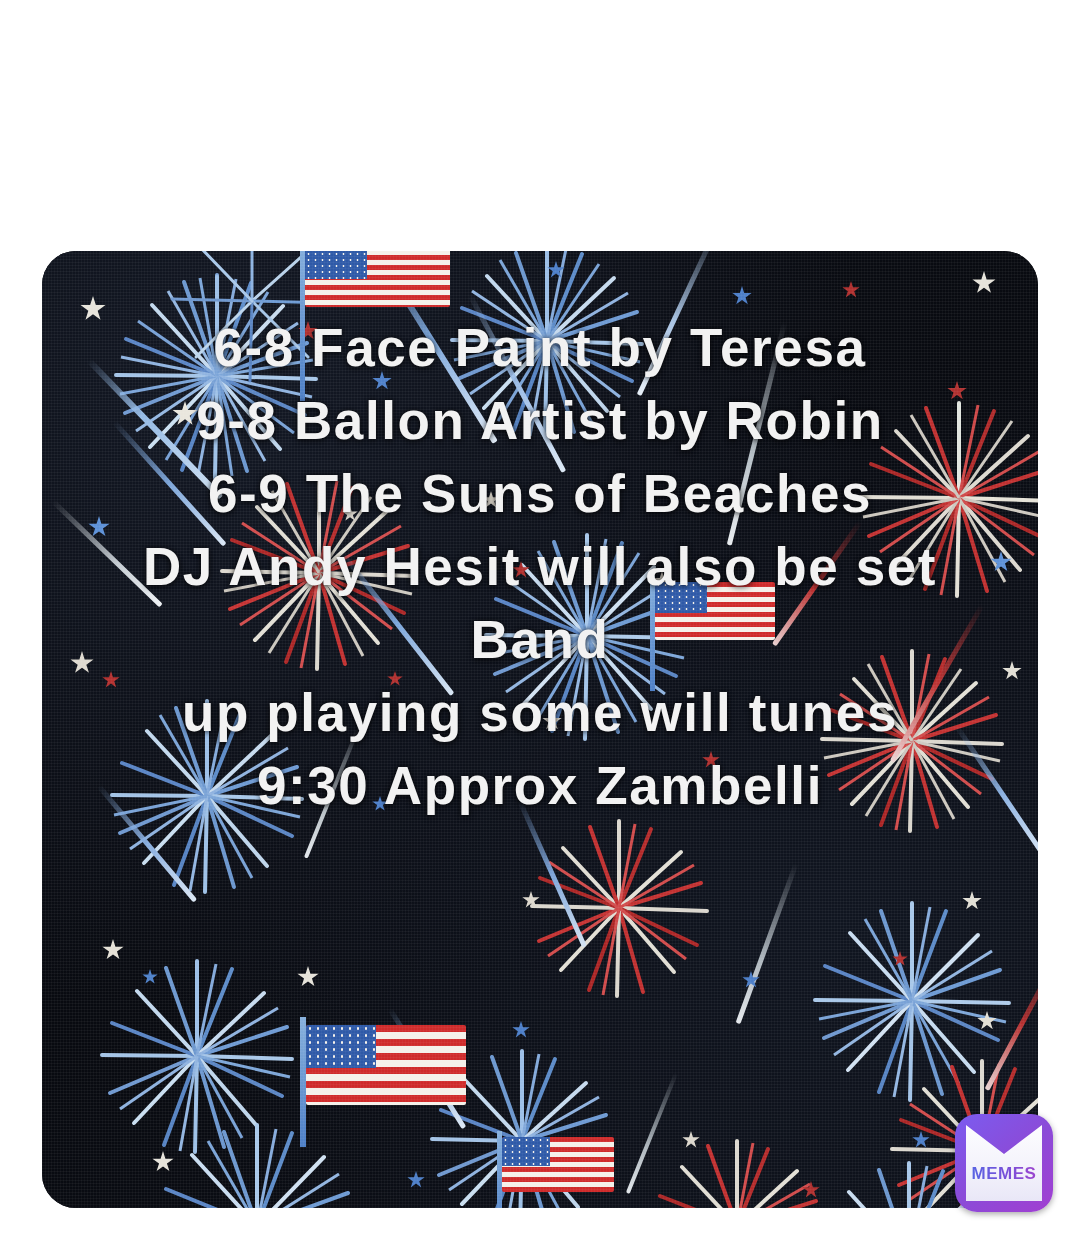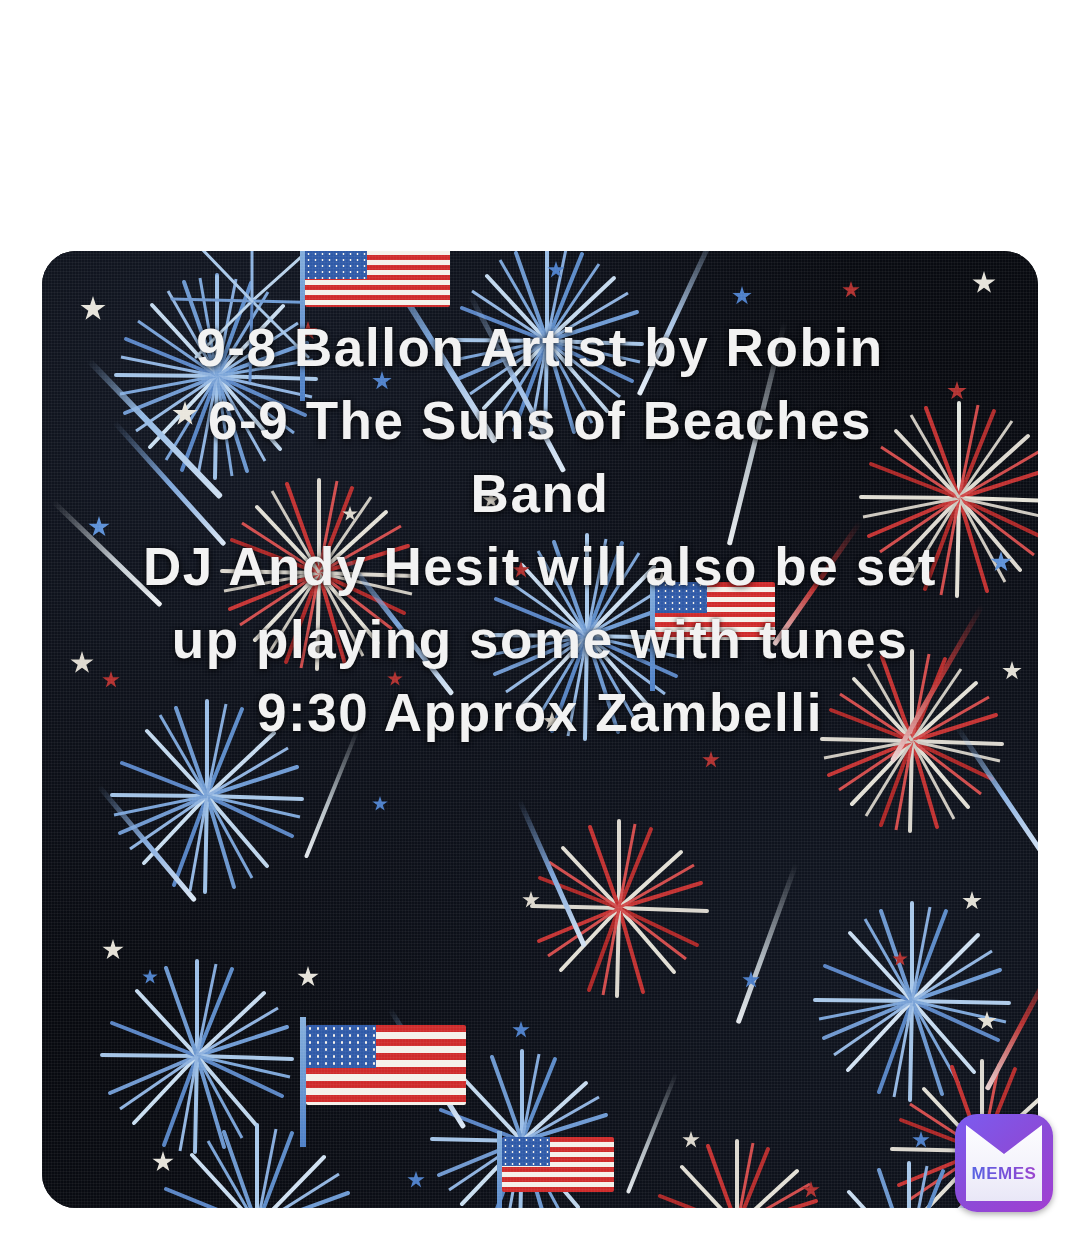--- a/index.html
+++ b/index.html
@@ -711,25 +711,26 @@
     <div style="position:absolute;left:5px;top:6px;width:112px;height:55px;border-radius:2px;overflow:hidden;">
       <div style="position:absolute;inset:0;background:repeating-linear-gradient(180deg,#cf2b2b 0 5px,#f5f1ea 5px 10px);"></div>
       <div style="position:absolute;left:0;top:0;width:48px;height:29px;background:#2f5aa8;"></div>
       <div style="position:absolute;left:0;top:0;width:48px;height:29px;background-image:radial-gradient(circle, #f5f1ea 0.8px, rgba(0,0,0,0) 1.2px);background-size:7px 6px;"></div>
     </div>
   </div>
 
   <div id="fabric-weave"></div>
 
   <div id="caption">
+    <span class="cap-line">6-8 Face Paint by Teresa</span>
     <span class="cap-line">9-8 Ballon Artist by Robin</span>
     <span class="cap-line">6-9 The Suns of Beaches</span>
+    <span class="cap-line">DJ Andy Hesit will also be set</span>
     <span class="cap-line">Band</span>
-    <span class="cap-line">DJ Andy Hesit will also be set</span>
-    <span class="cap-line">up playing some with tunes</span>
+    <span class="cap-line">up playing some will tunes</span>
     <span class="cap-line">9:30 Approx Zambelli</span>
   </div>
 
 </div>
 
 <div id="memes-watermark">
   <div id="memes-envelope"></div>
   <div id="memes-label">MEMES</div>
 </div>
 

